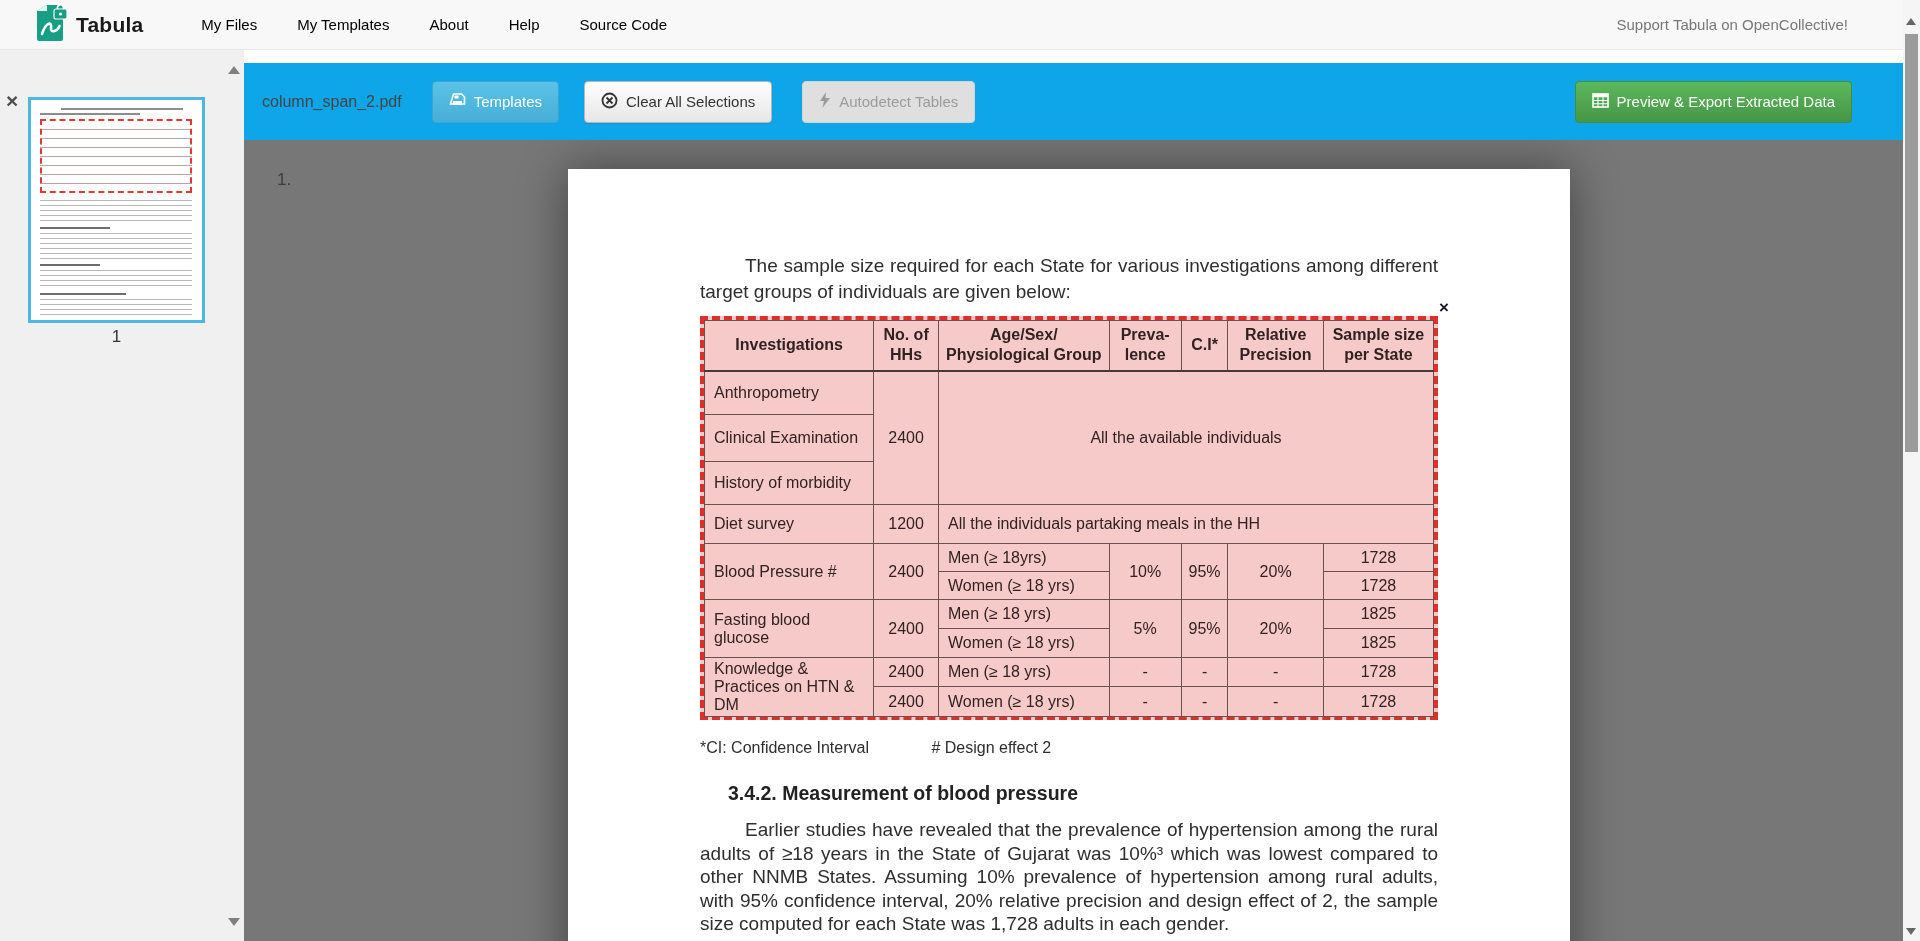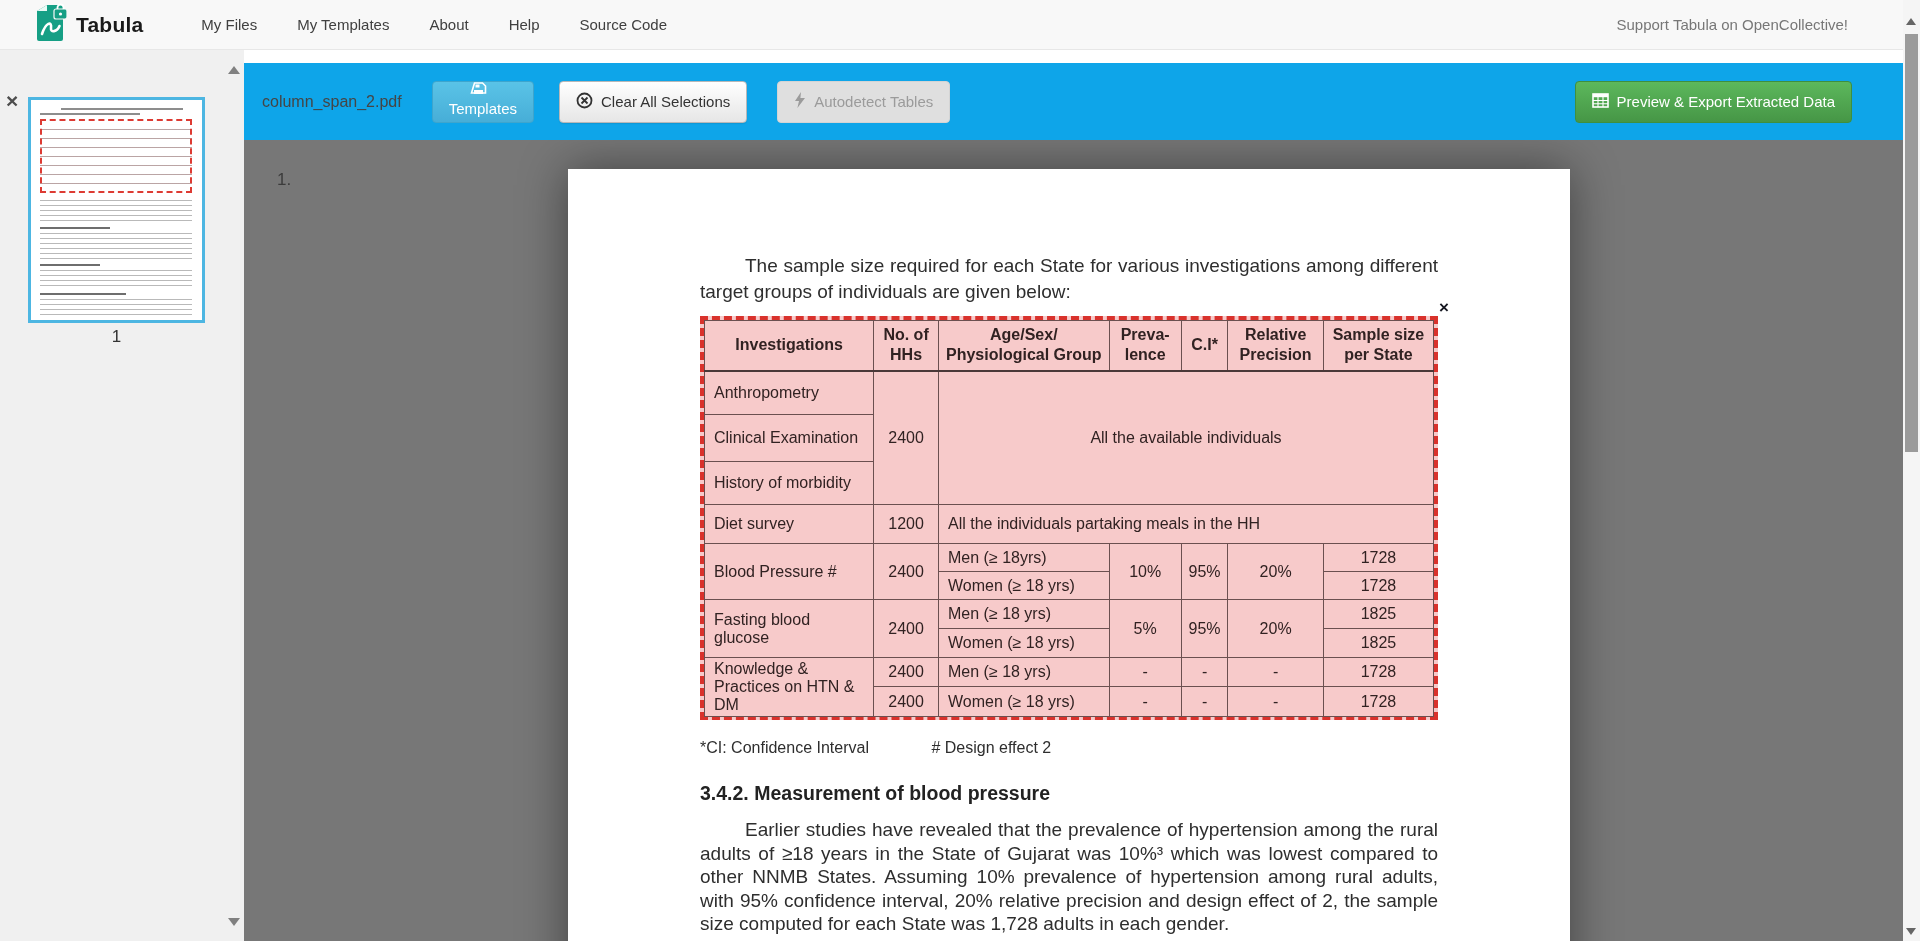--- a/index.html
+++ b/index.html
@@ -5,31 +5,31 @@
   * { margin:0; padding:0; box-sizing:border-box; }
   html,body { width:1920px; height:941px; overflow:hidden;
     font-family:"Liberation Sans","DejaVu Sans",sans-serif; background:#fff; }
 
   
   .navbar { position:absolute; left:0; top:0; width:1920px; height:50px;
     background:#f8f8f8; border-bottom:1px solid #e7e7e7; display:flex; align-items:center; }
   .brand { display:flex; align-items:center; margin-left:33px; cursor:pointer; }
   .brand-title { font-size:21px; font-weight:bold; color:#1a1a1a; margin-left:7px; letter-spacing:.2px; }
   .nav-links { display:flex; align-items:center; margin-left:38px; height:100%; }
-  .nav-link { padding:0 20px; font-size:15px; color:#404040; cursor:pointer; line-height:50px; }
+  .nav-link { padding:0 20px; font-size:15px; color:#000000; cursor:pointer; line-height:50px; }
   .support { margin-left:auto; margin-right:72px; font-size:15px; color:#777; cursor:pointer; }
 
   
   .toolbar { position:absolute; left:244px; top:63px; width:1659px; height:77px;
     background:#0ea5e9; display:flex; align-items:center; padding:0 51px 0 18px; }
   .filename { font-size:16px; color:#454545; margin-right:30px; }
   .btn { height:42px; border-radius:4px; display:inline-flex; align-items:center;
     padding:0 16px; font-size:15px; cursor:pointer; border:1px solid transparent; }
   .btn svg { margin-right:8px; }
-  .btn-templates { background:linear-gradient(#5ac3e7,#47aed7); border-color:#3ea5cd; color:#fff; margin-right:25px;flex-direction:column; }
+  .btn-templates { background:linear-gradient(#5ac3e7,#47aed7); border-color:#3ea5cd; color:#fff; margin-right:25px; }
   .btn-clear { background:linear-gradient(#ffffff,#e6e6e6); border-color:#b8b8b8; color:#333;
     box-shadow:0 1px 1px rgba(0,0,0,.08); margin-right:30px; }
   .btn-auto { background:#dfdfdf; border-color:#d4d4d4; color:#9b9b9b; cursor:default; }
   .btn-export { margin-left:auto; background:linear-gradient(#5cb85c,#469646); border-color:#3f8f3f; color:#fff; }
 
   
   .sidebar { position:absolute; left:0; top:50px; width:244px; height:891px; background:#f0f0f0; }
   .thumb-close { position:absolute; left:6px; top:40px; font-size:21px; font-weight:bold;
     color:#4d4d4d; cursor:pointer; line-height:1; }
   .thumb { position:absolute; left:28px; top:47px; width:177px; height:226px; background:#fff;
@@ -63,21 +63,21 @@
     color:#14161f; cursor:pointer; line-height:1; }
   table.doc { width:100%; height:396px; border-collapse:collapse; font-size:16px; color:#312222;
     table-layout:fixed; }
   .doc th, .doc td { border:1px solid #6b5050; text-align:center; vertical-align:middle;
     padding:2px 4px; overflow:hidden; }
   .doc th { font-weight:bold; white-space:pre-line; line-height:1.25; border-bottom:2px solid #4a3838; }
   .doc td.l { text-align:left; padding-left:9px;margin-top:46px; }
 
   .footnote { margin-top:19px; font-size:16px; color:#2e2e2e; }
   .footnote span { margin-right:58px; }
-  .sec-heading { margin-top:25px; font-size:19.5px; font-weight:bold; color:#222; }
+  .sec-heading { margin-top:25px; font-size:19.5px; font-weight:bold; color:#222;margin-left:28px; }
   .para { margin-top:13px; font-size:19px; line-height:23.5px; text-align:justify;
     text-indent:45px; color:#2e2e2e; }
 
   
   .scrollbar { position:absolute; right:0; top:0; width:17px; height:941px; background:#f5f5f5; z-index:50; }
   .sb-up { position:absolute; left:3px; top:18px; border-left:5px solid transparent;
     border-right:5px solid transparent; border-bottom:7px solid #666; cursor:pointer; }
   .sb-down { position:absolute; left:3px; bottom:6px; border-left:5px solid transparent;
     border-right:5px solid transparent; border-top:7px solid #666; cursor:pointer; }
   .sb-thumb { position:absolute; left:2px; top:34px; width:13px; height:418px; background:#9b9b9b; cursor:grab; }

